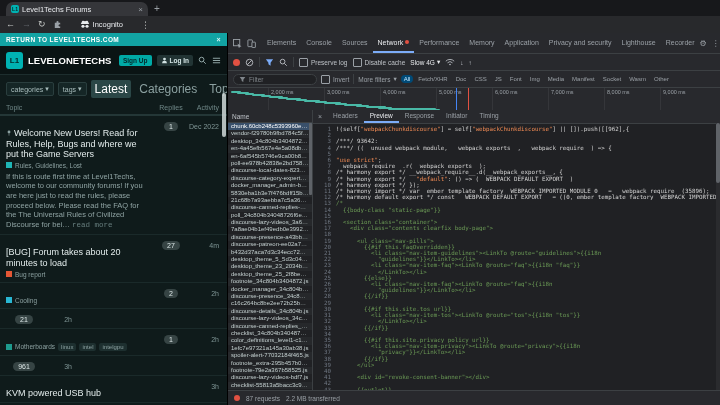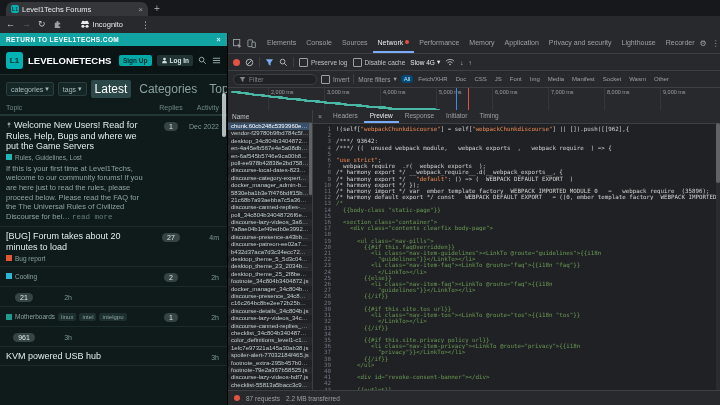--- a/index.html
+++ b/index.html
@@ -44,21 +44,21 @@
   .subnav{display:flex;gap:4px;padding:5px 6px 4px;align-items:center;}
   .pill-btn{background:#152626;border:1px solid #2a3e3e;color:#a8bcbc;font-size:7px;padding:2px 4px;
     border-radius:2px;display:flex;gap:2px;align-items:center;}
   .nav-link{color:#8ba0a0;font-size:12px;padding:2px 4px;border-radius:2px;}
   .nav-link.active{background:#2b4747;color:#fff;}
   .list-head{display:flex;padding:2px 8px 3px 6px;border-bottom:2px solid #243737;color:#6f8787;font-size:7px;}
   .lh-topic{flex:1;}
   .lh-replies{width:36px;text-align:center;}
   .lh-act{width:30px;text-align:right;}
   .topic-row{display:flex;padding:4px 8px 4px 6px;border-bottom:1px solid #1a2a2a;}
-  .t-main{flex:1;min-width:0;padding-right:4px;}
+  .t-main{flex:1;min-width:0;padding-right:4px;margin-top:8px;}
   .t-title{color:#e2ebeb;font-size:9px;line-height:1.18;}
   .pin{color:#8ba0a0;display:inline-flex;margin-right:2px;}
   .t-meta{margin-top:2px;display:flex;align-items:center;gap:3px;flex-wrap:wrap;}
   .cat-sq{width:6px;height:6px;flex:none;}
   .cat-name{color:#8ba0a0;font-size:6.5px;white-space:nowrap;}
   .tag{background:#1d2f2f;color:#8ba0a0;font-size:6px;padding:0 3px;border-radius:2px;line-height:8px;}
   .t-excerpt{color:#8fa3a3;font-size:7.5px;line-height:1.28;margin-top:3px;}
   .read-more{color:#667d7d;font-family:Liberation Mono, monospace;}
   .t-replies{width:36px;display:flex;justify-content:center;align-items:flex-start;padding-top:2px;flex:none;}
   .badge{font-size:7px;color:#6f8787;padding:1px 5px;border-radius:7px;}
@@ -224,21 +224,21 @@
                 </svg>
               </span><span>Welcome New Users! Read for Rules, Help, Bugs and where we put the Game Servers</span></div>
             <div class="t-meta">
               <span class="cat-sq" style="background: rgb(31, 182, 182);"></span>
               <span class="cat-name">Rules, Guidelines, Lost</span>
               <span style="display:flex;gap:3px;">
                 
               </span>
             </div>
             <div class="t-excerpt">
-              <span>If this is your first time at Level1Techs, welcome to our community forums! If you are here just to read the rules, please proceed below. Please read the FAQ for the The Universal Rules of Civilized Discourse for bei…</span>
+              <span>If this is route first time at Level1Techs, welcome to our community forums! If you are here just to read the rules, please proceed below. Please read the FAQ for the The Universal Rules of Civilized Discourse for bei…</span>
               <span class="read-more">read more</span>
             </div>
           </div>
           <div class="t-replies">
             <span class="badge pill">1</span>
           </div>
           <div class="t-act">Dec 2022</div>
         </div>
 
         <div class="topic-row">

